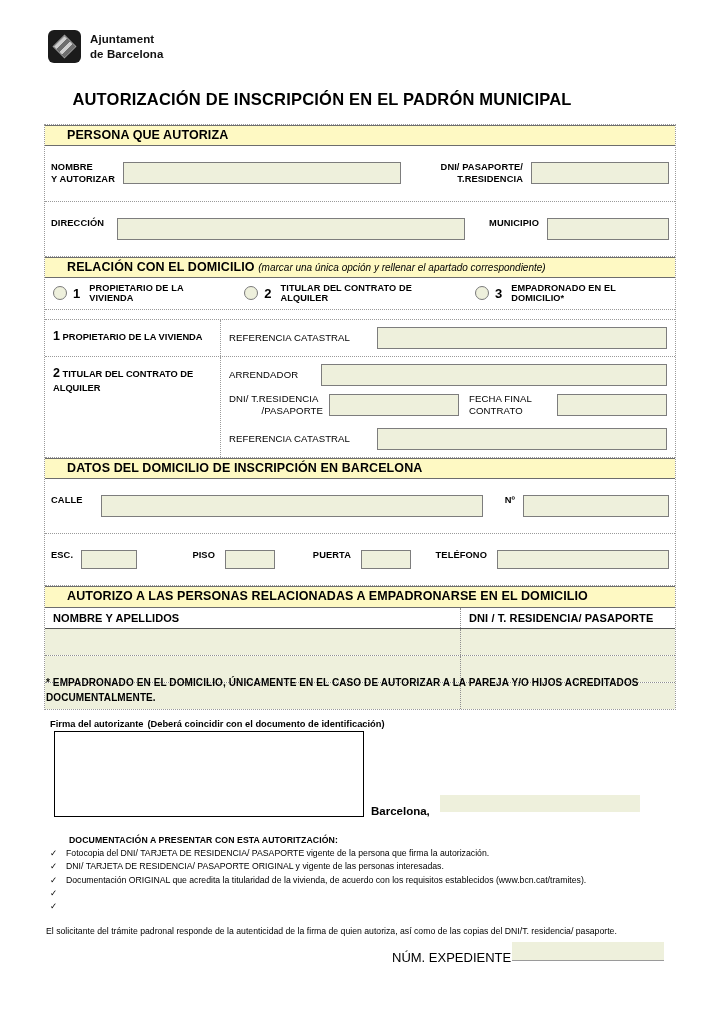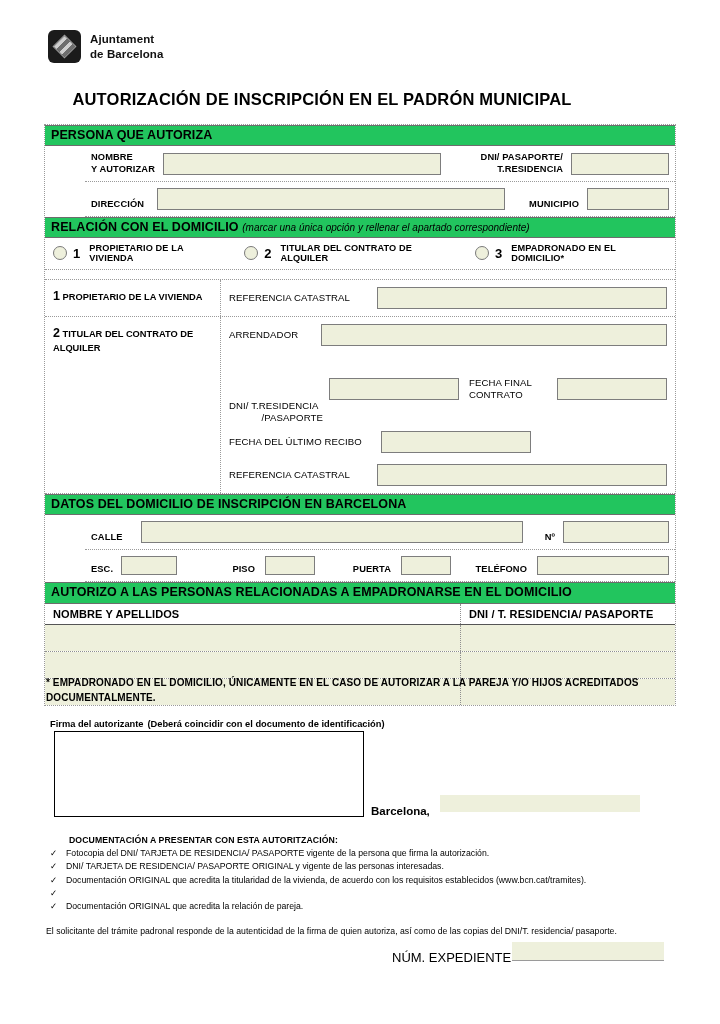--- a/index.html
+++ b/index.html
@@ -69,42 +69,41 @@
 
   
   .form {
     position: absolute;
     left: 44px; top: 124px;
     width: 632px;
     border: 1px dotted #9a9a9a;
     box-sizing: border-box;
   }
   .bar {
-    background: #22c55e;
+    background: #fef9c3;
     border-bottom: 1px solid #6d6d6d;
     border-top: 1px solid #6d6d6d;
-    padding: 2px 6px 3px 6px;
+    padding: 2px 6px 3px 22px;
     font-size: 12.5px;
     font-weight: bold;
     letter-spacing: .1px;
     line-height: 1.15;
   }
   .bar .hint {
     font-weight: normal;
     font-style: italic;
     font-size: 10px;
     letter-spacing: 0;
   }
   .row {
     display: flex;
-    align-items: flex-end;
-    padding: 6px 6px;
+    align-items: flex-start;
+    padding: 16px 6px;
     border-bottom: 1px dotted #9a9a9a;
     box-sizing: border-box;
-    margin-left: 40px;
   }
   .lbl {
     font-size: 9.3px;
     font-weight: bold;
     line-height: 1.2;
     letter-spacing: .1px;
     flex: none;
   }
   .lbl.reg { font-weight: normal; font-size: 9.6px; }
   .fld {
@@ -345,36 +344,32 @@
         </div>
       </div>
       <div class="right">
 
         <div class="subrow">
           <div class="lbl reg" style="width:92px;">ARRENDADOR</div>
           <div class="fld grow"></div>
         </div>
 
         <div class="subrow">
-          <div class="lbl reg" style="width:94px; line-height:1.25;margin-top:47px;">
+          <div class="lbl reg" style="width:94px; line-height:1.25;">
             <div>DNI/ T.RESIDENCIA</div>
             <div style="text-align:right;">/PASAPORTE</div>
           </div>
           <div class="fld" style="width:130px; margin-left:6px;"></div>
           <div class="lbl reg" style="width:88px; margin-left:10px; line-height:1.25;">
             <div>FECHA FINAL</div>
             <div>CONTRATO</div>
           </div>
           <div class="fld grow"></div>
         </div>
 
-        <div class="subrow">
-          <div class="lbl reg" style="width:152px;">FECHA DEL ÚLTIMO RECIBO</div>
-          <div class="fld" style="width:150px;"></div>
-        </div>
 
         <div class="subrow" style="margin-top:11px;">
           <div class="lbl reg" style="width:132px;">REFERENCIA CATASTRAL</div>
           <div class="fld grow"></div>
         </div>
 
       </div>
     </div>
 
     <div class="bar">
@@ -449,21 +444,20 @@
       </li>
       <li>
         <span class="chk">✓</span>
         <span>Documentación ORIGINAL que acredita la titularidad de la vivienda, de acuerdo con los requisitos establecidos (www.bcn.cat/tramites).</span>
       </li>
       <li>
         <span class="chk">✓</span>
       </li>
       <li>
         <span class="chk">✓</span>
-        <span>Documentación ORIGINAL que acredita la relación de pareja.</span>
       </li>
     </ul>
   </div>
 
   <div class="disclaimer">El solicitante del trámite padronal responde de la autenticidad de la firma de quien autoriza, así como de las copias del DNI/T. residencia/ pasaporte.</div>
 
   <div class="exp-label">NÚM. EXPEDIENTE</div>
   <div class="exp-field"></div>
 
 </div>

